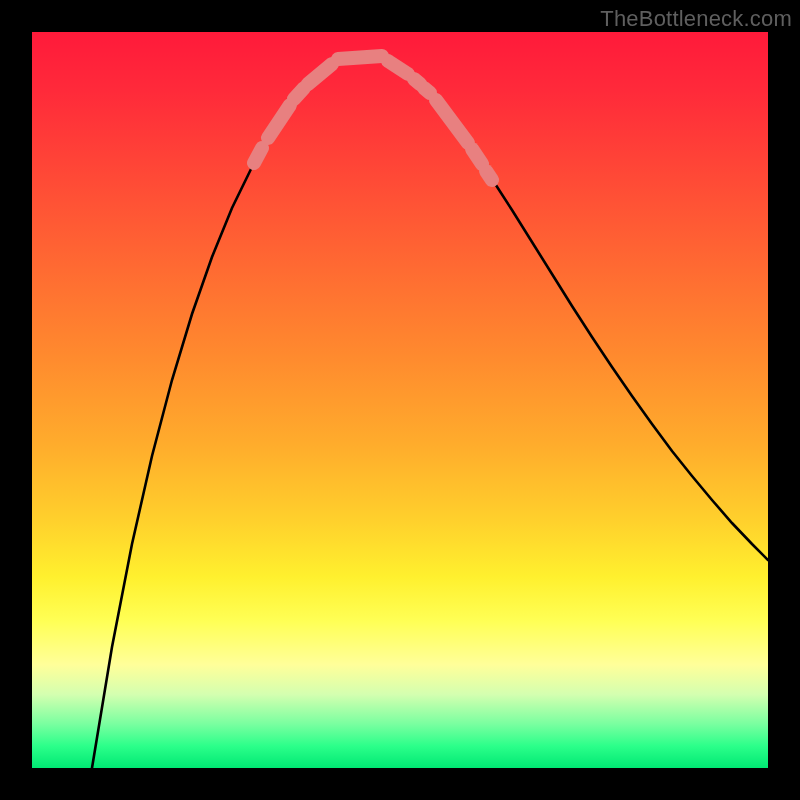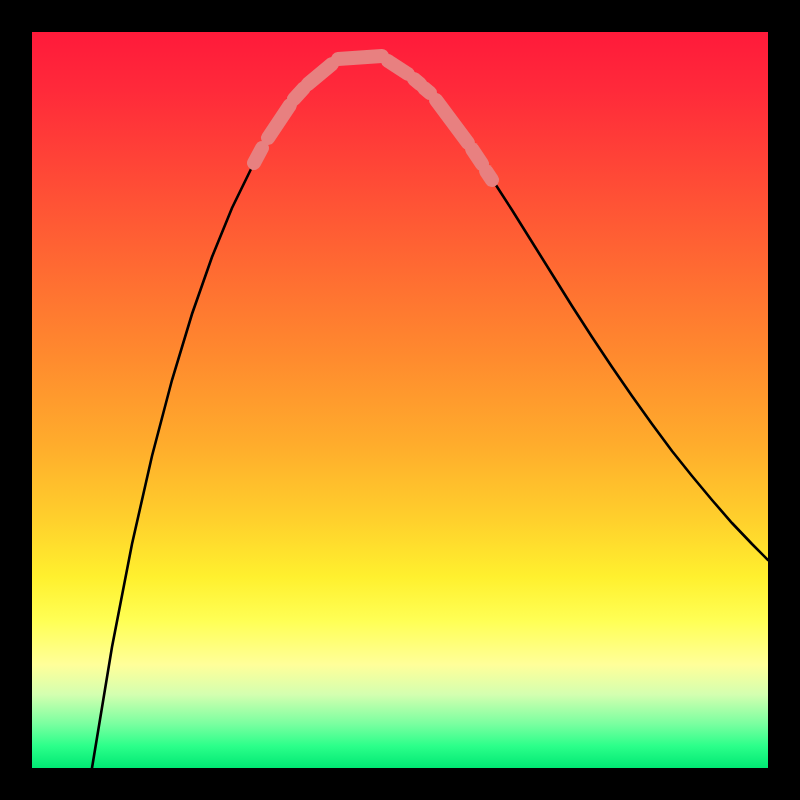--- a/index.html
+++ b/index.html
@@ -41,13 +41,14 @@
           <line x1="306" y1="27" x2="350" y2="24"></line>
           <line x1="356" y1="29" x2="376" y2="42"></line>
           <line x1="382" y1="47" x2="388" y2="52"></line>
           <line x1="392" y1="56" x2="398" y2="61"></line>
           <line x1="404" y1="68" x2="436" y2="111"></line>
           <line x1="440" y1="117" x2="450" y2="132"></line>
           <line x1="454" y1="139" x2="460" y2="148"></line>
         </g>
       </svg>
   </div>
+  <div class="watermark">TheBottleneck.com</div>
 </div>
 
 </body></html>

